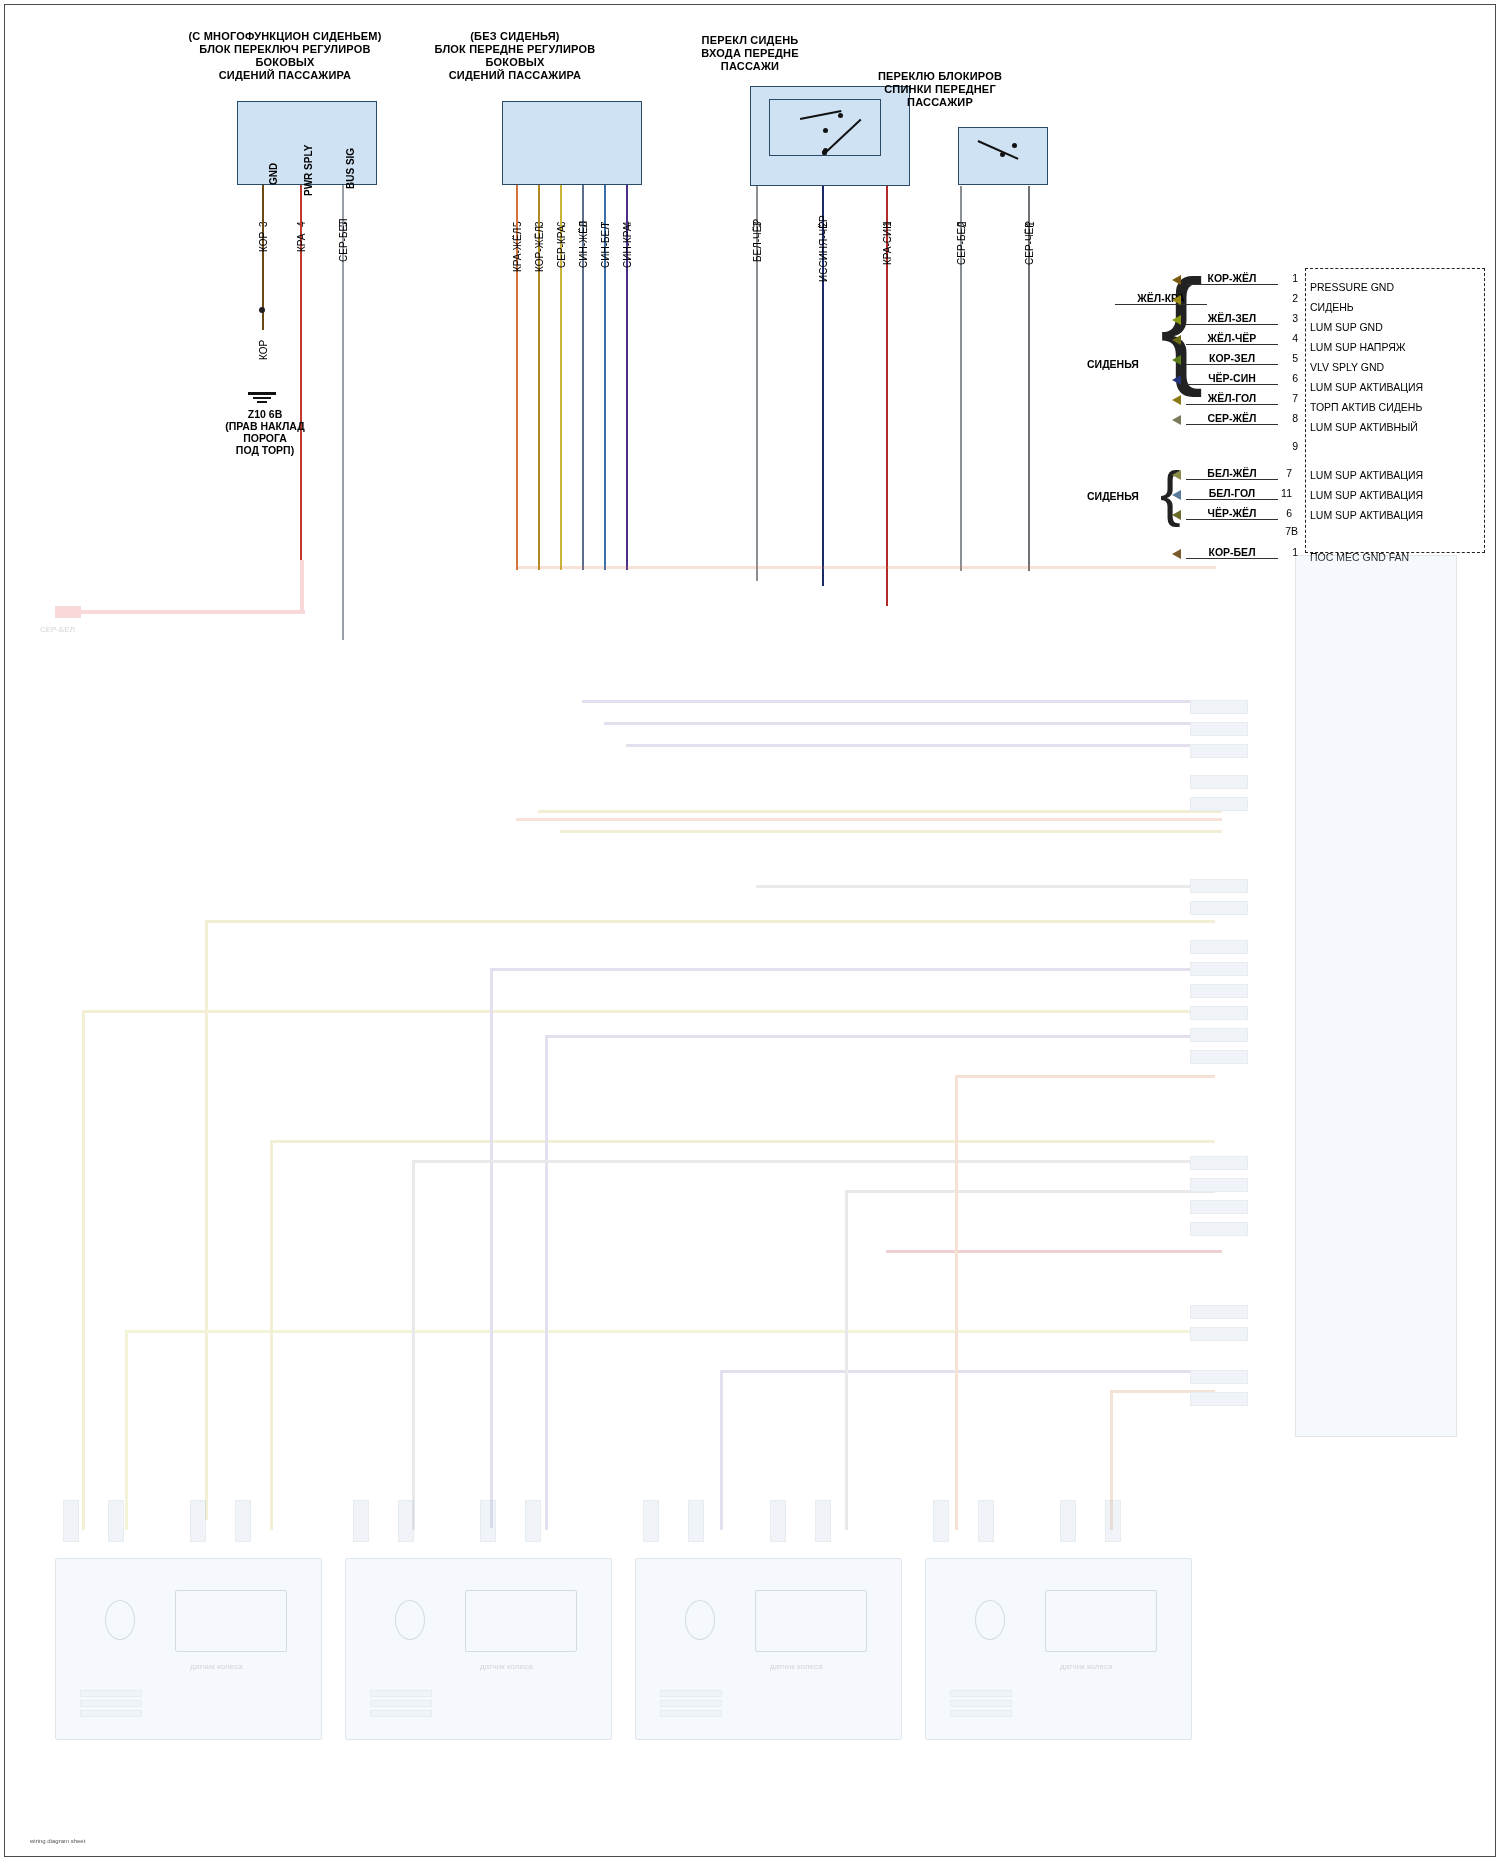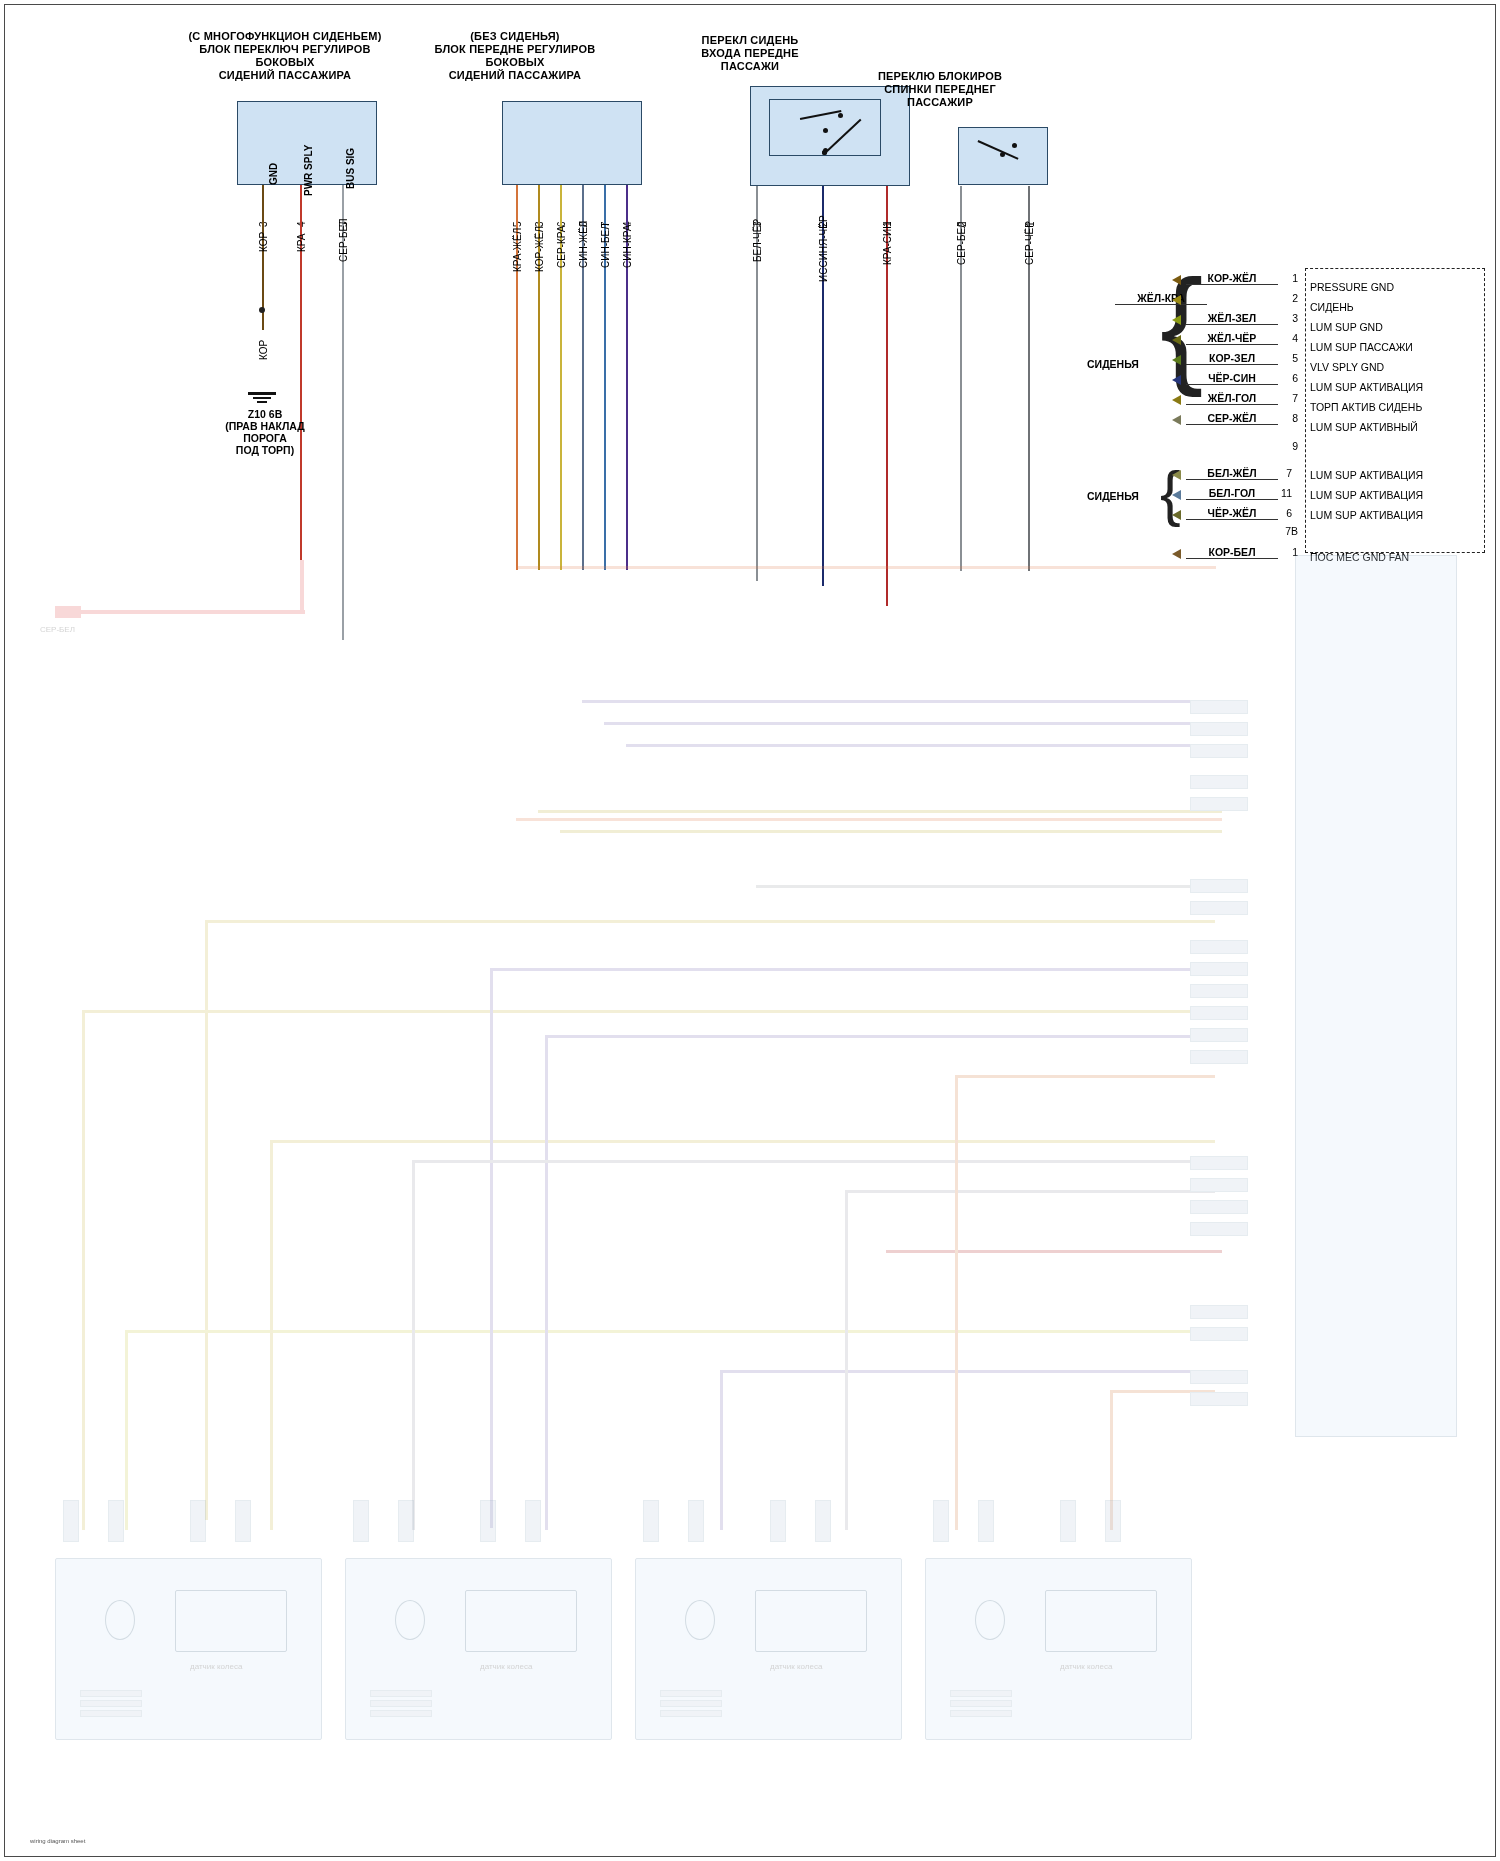--- a/index.html
+++ b/index.html
@@ -161,21 +161,21 @@
     <div class="cwire" style="left:1115px;top:292px;width:92px;">ЖЁЛ-КРА</div>
     <div class="cnum" style="left:1282px;top:292px;">2</div>
     <div class="crow" style="left:1310px;top:301px;">СИДЕНЬ</div>
 
     <div class="cwire" style="left:1186px;top:312px;width:92px;">ЖЁЛ-ЗЕЛ</div>
     <div class="cnum" style="left:1282px;top:312px;">3</div>
     <div class="crow" style="left:1310px;top:321px;">LUM SUP GND</div>
 
     <div class="cwire" style="left:1186px;top:332px;width:92px;">ЖЁЛ-ЧЁР</div>
     <div class="cnum" style="left:1282px;top:332px;">4</div>
-    <div class="crow" style="left:1310px;top:341px;">LUM SUP ПАССАЖИ</div>
+    <div class="crow" style="left:1310px;top:341px;">LUM SUP НАПРЯЖ</div>
 
     <div class="cwire" style="left:1186px;top:352px;width:92px;">КОР-ЗЕЛ</div>
     <div class="cnum" style="left:1282px;top:352px;">5</div>
     <div class="crow" style="left:1310px;top:361px;">VLV SPLY GND</div>
 
     <div class="cwire" style="left:1186px;top:372px;width:92px;">ЧЁР-СИН</div>
     <div class="cnum" style="left:1282px;top:372px;">6</div>
     <div class="crow" style="left:1310px;top:381px;">LUM SUP АКТИВАЦИЯ</div>
 
     <div class="cwire" style="left:1186px;top:392px;width:92px;">ЖЁЛ-ГОЛ</div>

